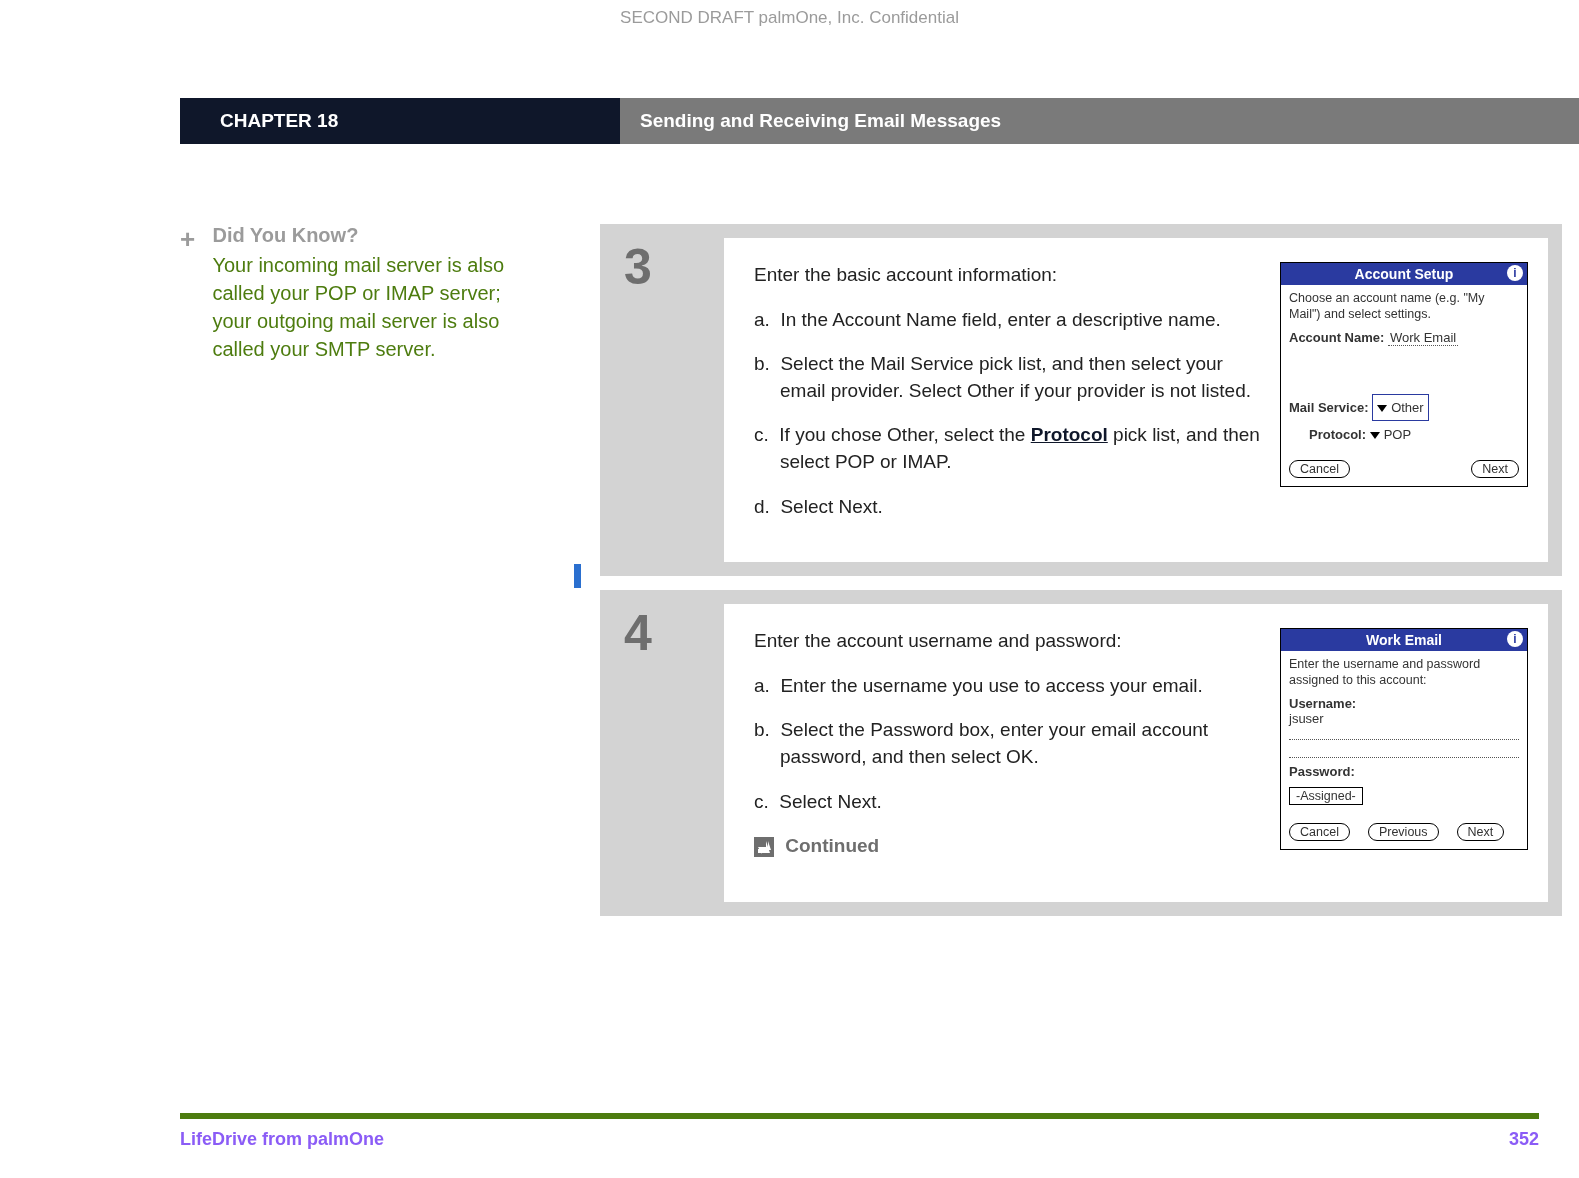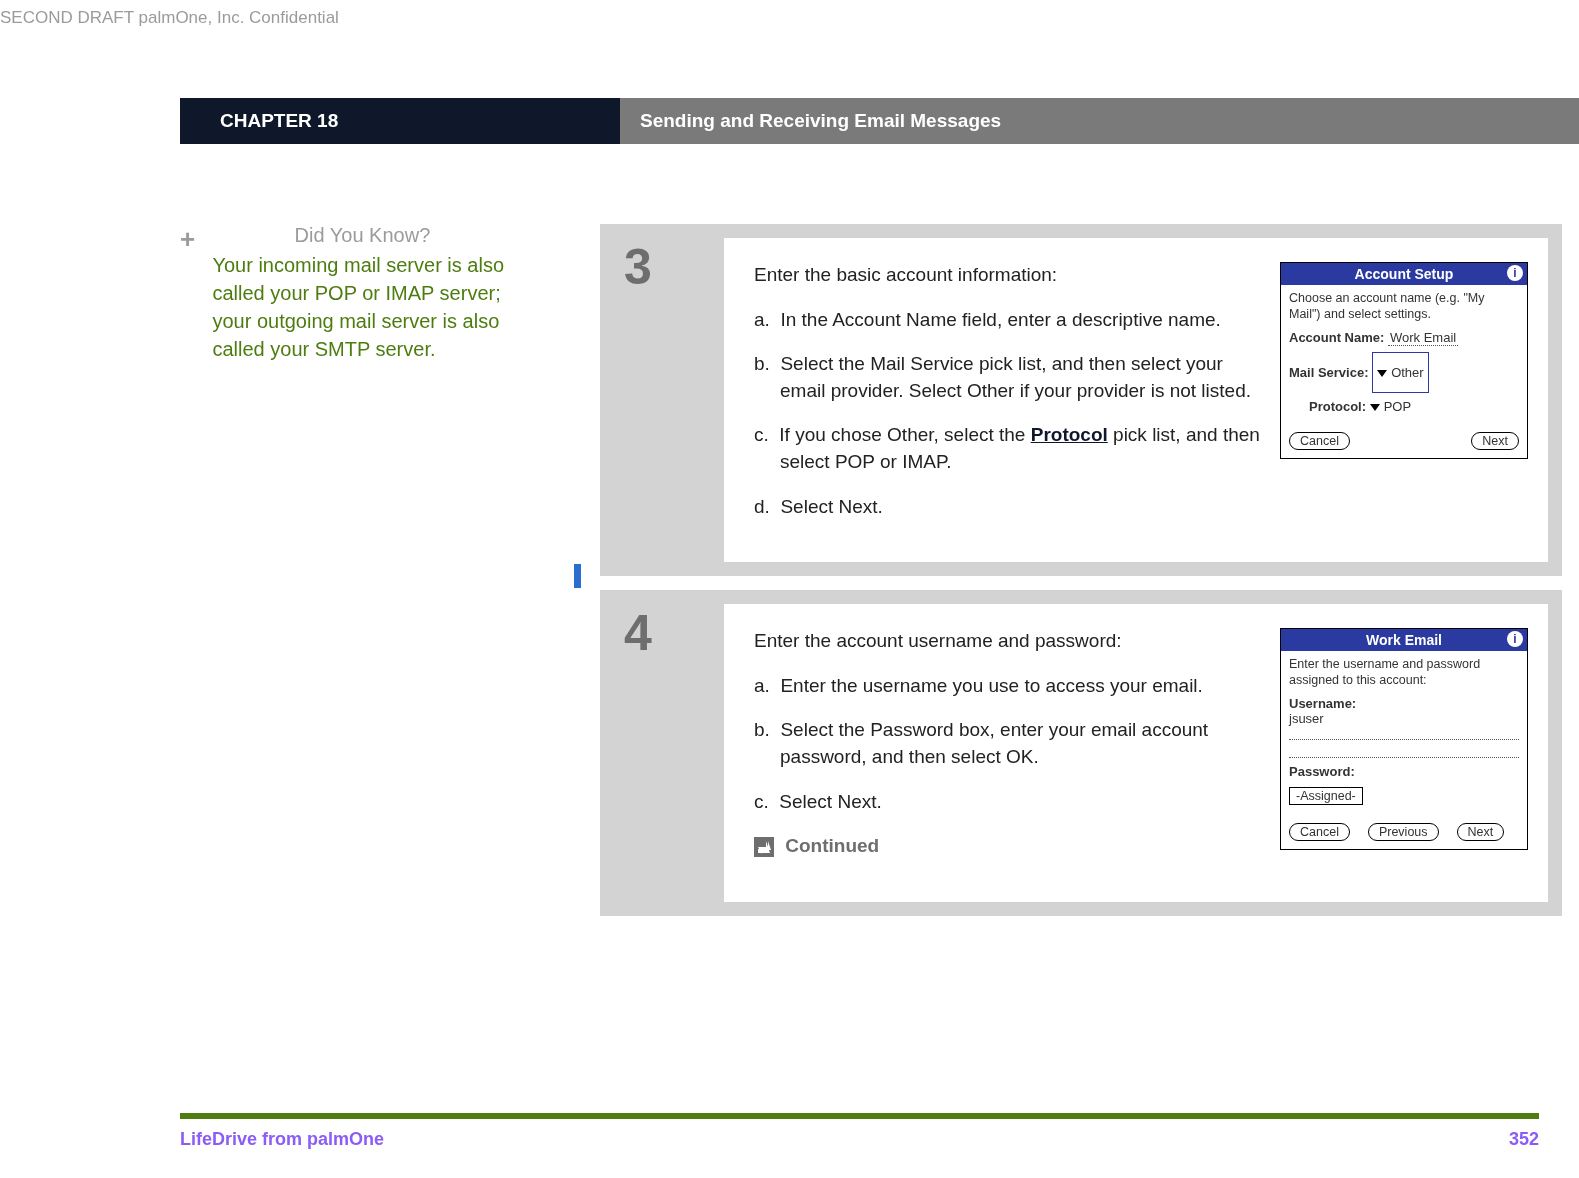--- a/index.html
+++ b/index.html
@@ -5,21 +5,21 @@
   * { box-sizing: border-box; margin: 0; padding: 0; }
   body {
     font-family: Arial, Helvetica, sans-serif;
     background: #fff;
     width: 1579px;
     height: 1178px;
     position: relative;
     color: #333;
   }
   .confidential {
-    text-align: left;
+    text-align: center;
     font-size: 17px;
     color: #9b9b9b;
     padding-top: 8px;
   }
   .header-bar {
     display: flex;
     margin-top: 70px;
   }
   .header-left-pad { width: 180px; background: #fff; }
   .chapter-block {
@@ -50,24 +50,23 @@
     color: #9b9b9b;
     font-size: 26px;
     font-weight: bold;
     display: inline-block;
     vertical-align: top;
     width: 28px;
   }
   .dyk-content { display: inline-block; vertical-align: top; width: 300px; }
   .dyk-title {
     color: #9b9b9b;
-    font-weight: normal;
+    font-weight: bold;
     font-size: 20px;
     margin-bottom: 4px;
-    text-align: center;
   }
   .dyk-text {
     color: #4d7c0f;
     font-size: 20px;
     line-height: 1.4;
   }
   .steps-col { width: 962px; }
   .step-block {
     background: #d3d3d3;
     padding: 14px;
@@ -140,21 +139,21 @@
     line-height: 16px;
     text-align: center;
   }
   .palm-body { padding: 6px 8px 8px 8px; }
   .palm-instr { font-size: 12.5px; margin-bottom: 8px; line-height:1.25; }
   .palm-row { margin: 6px 0; font-size: 13px; }
   .palm-label { font-weight: bold; }
   .palm-val { font-weight: normal; }
   .dotted { border-bottom: 1px dotted #555; display:inline-block; min-width:70px; padding:0 2px; }
   .dotted-full { border-bottom: 1px dotted #555; display:block; height:12px; margin:2px 0 6px; }
-  .pick { border:1px solid #2a3aa0; display:inline-block; padding:12px 4px; }
+  .pick { border:1px solid #2a3aa0; display:inline-block; padding:5px 4px;margin-top:42px; }
   .tri { display:inline-block; width:0;height:0;border-left:5px solid transparent;border-right:5px solid transparent;border-top:7px solid #000; margin-right:4px; vertical-align:middle; }
   .palm-btns { margin-top: 18px; display:flex; gap:18px; }
   .palm-btns.spread { justify-content: space-between; }
   .pbtn {
     border:1px solid #000;
     border-radius: 10px;
     padding: 1px 10px;
     font-size: 12.5px;
     background:#fff;
   }

